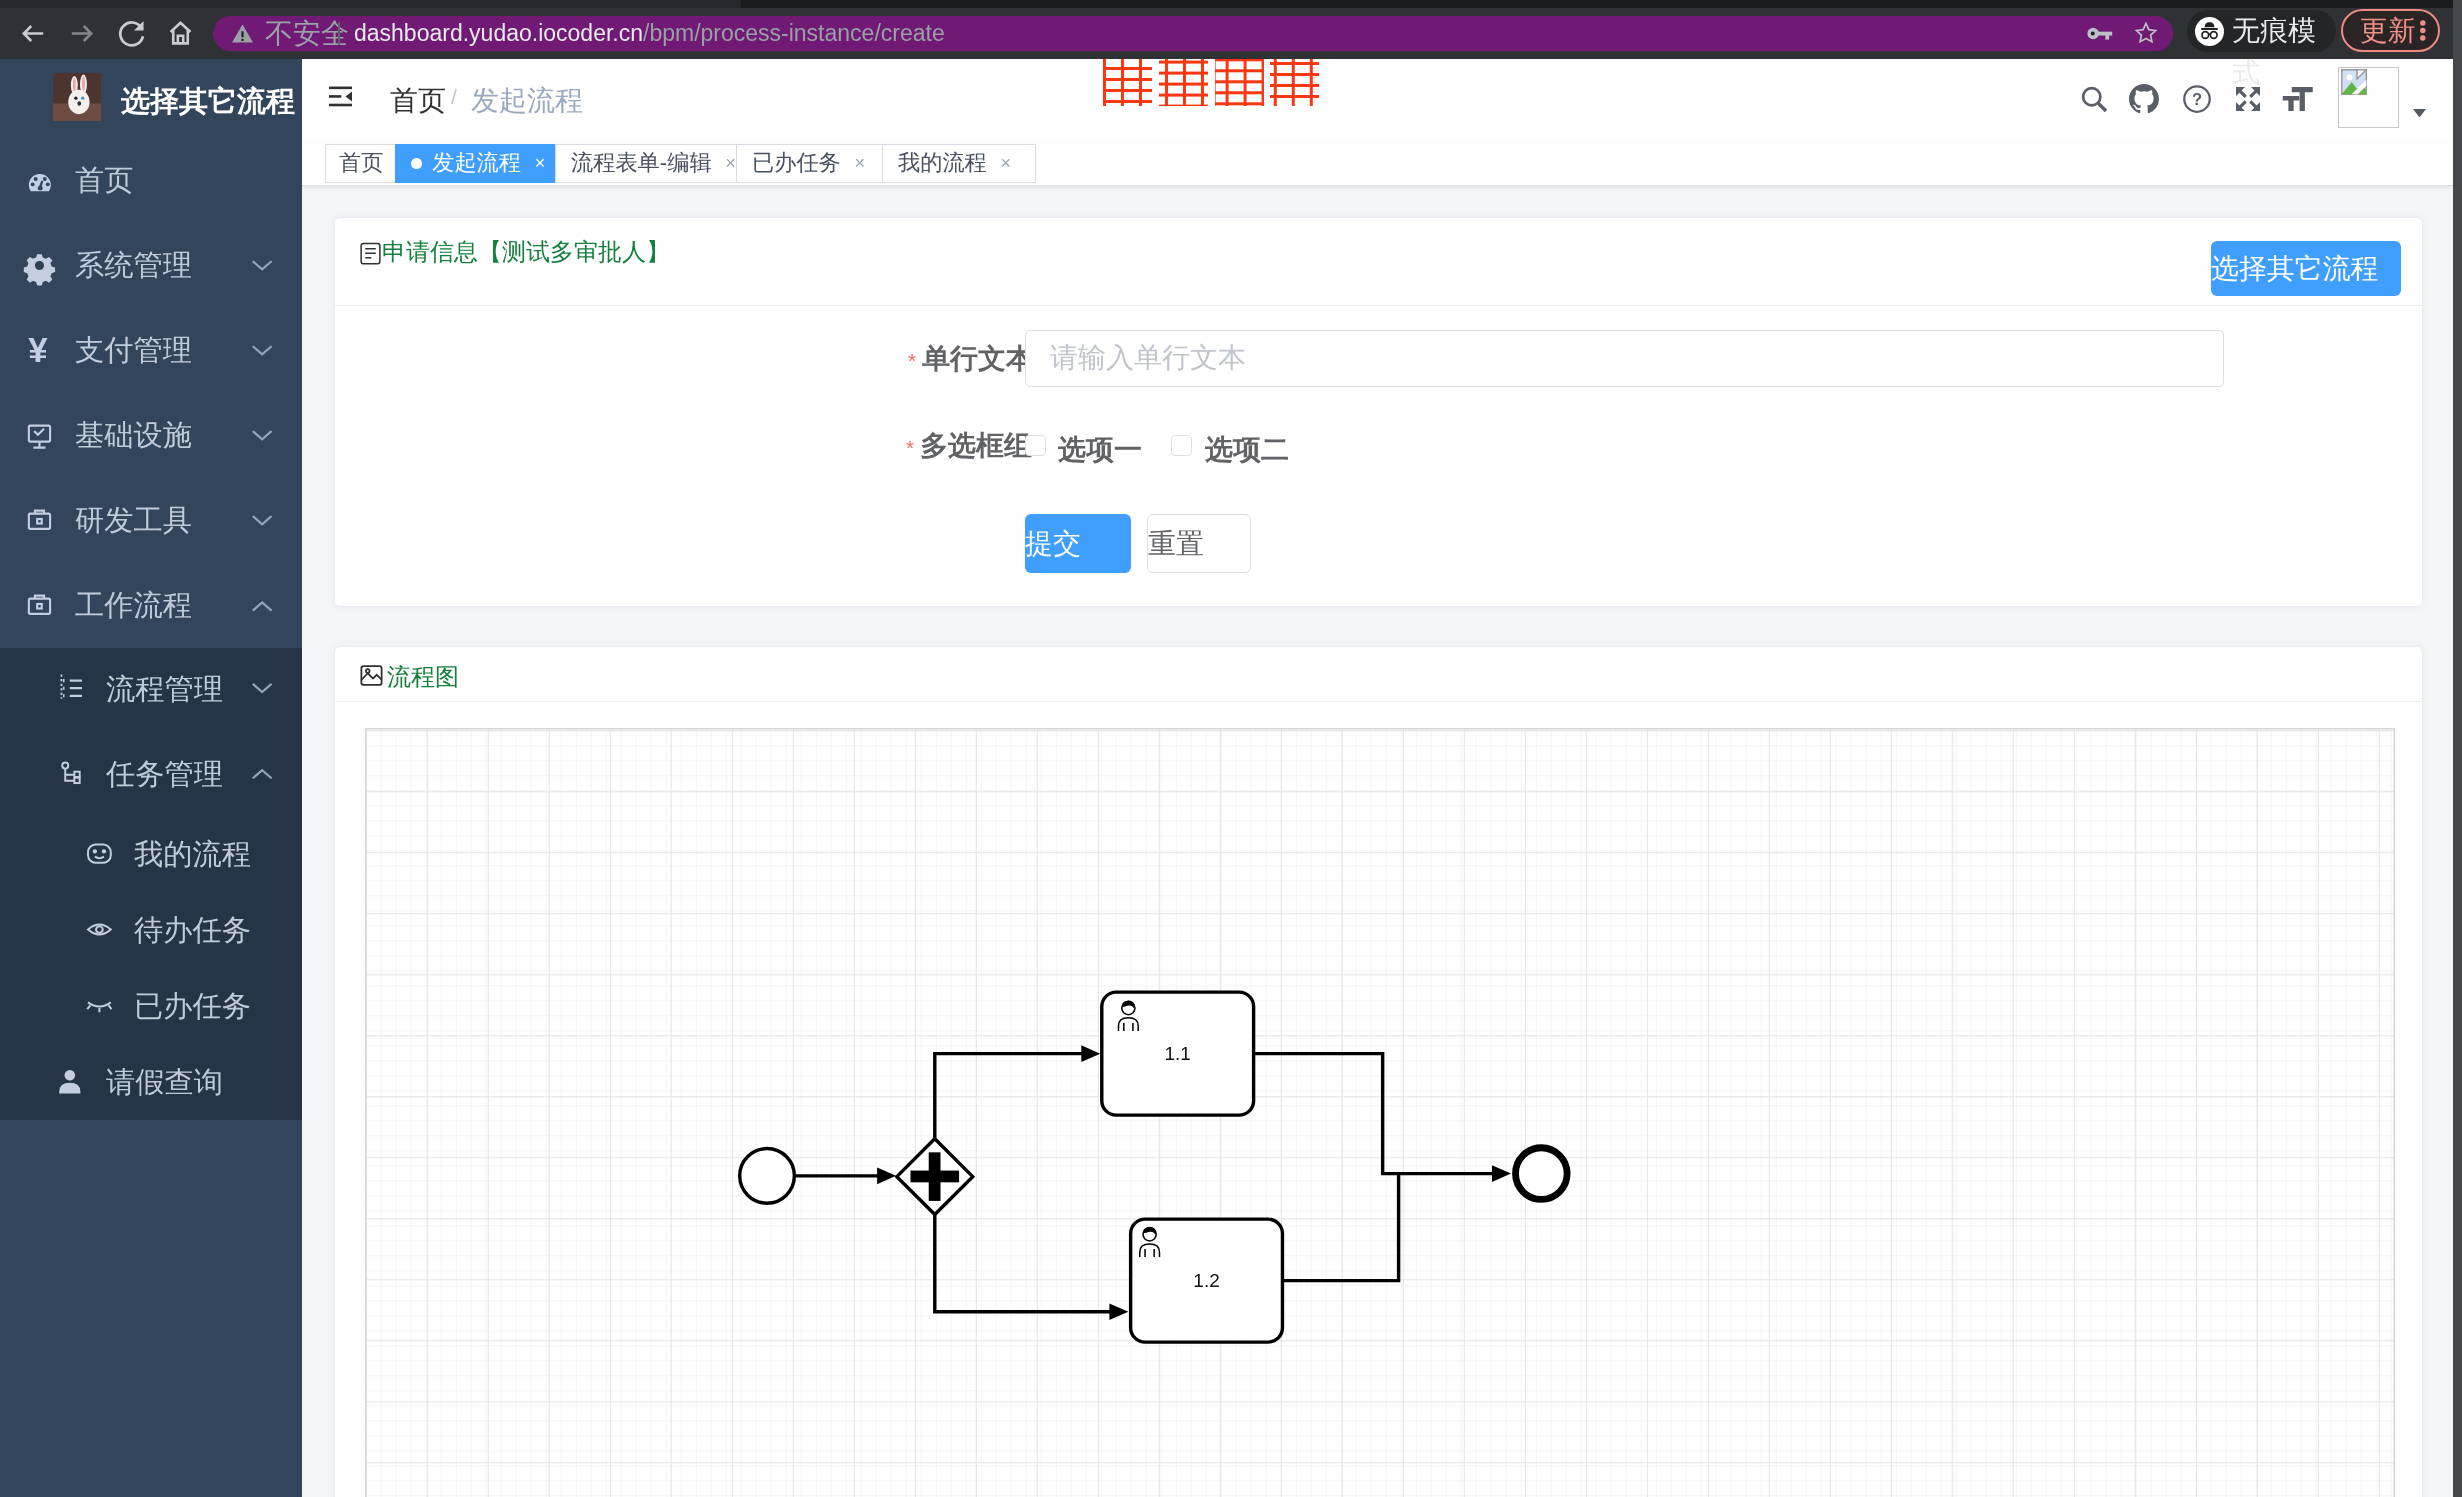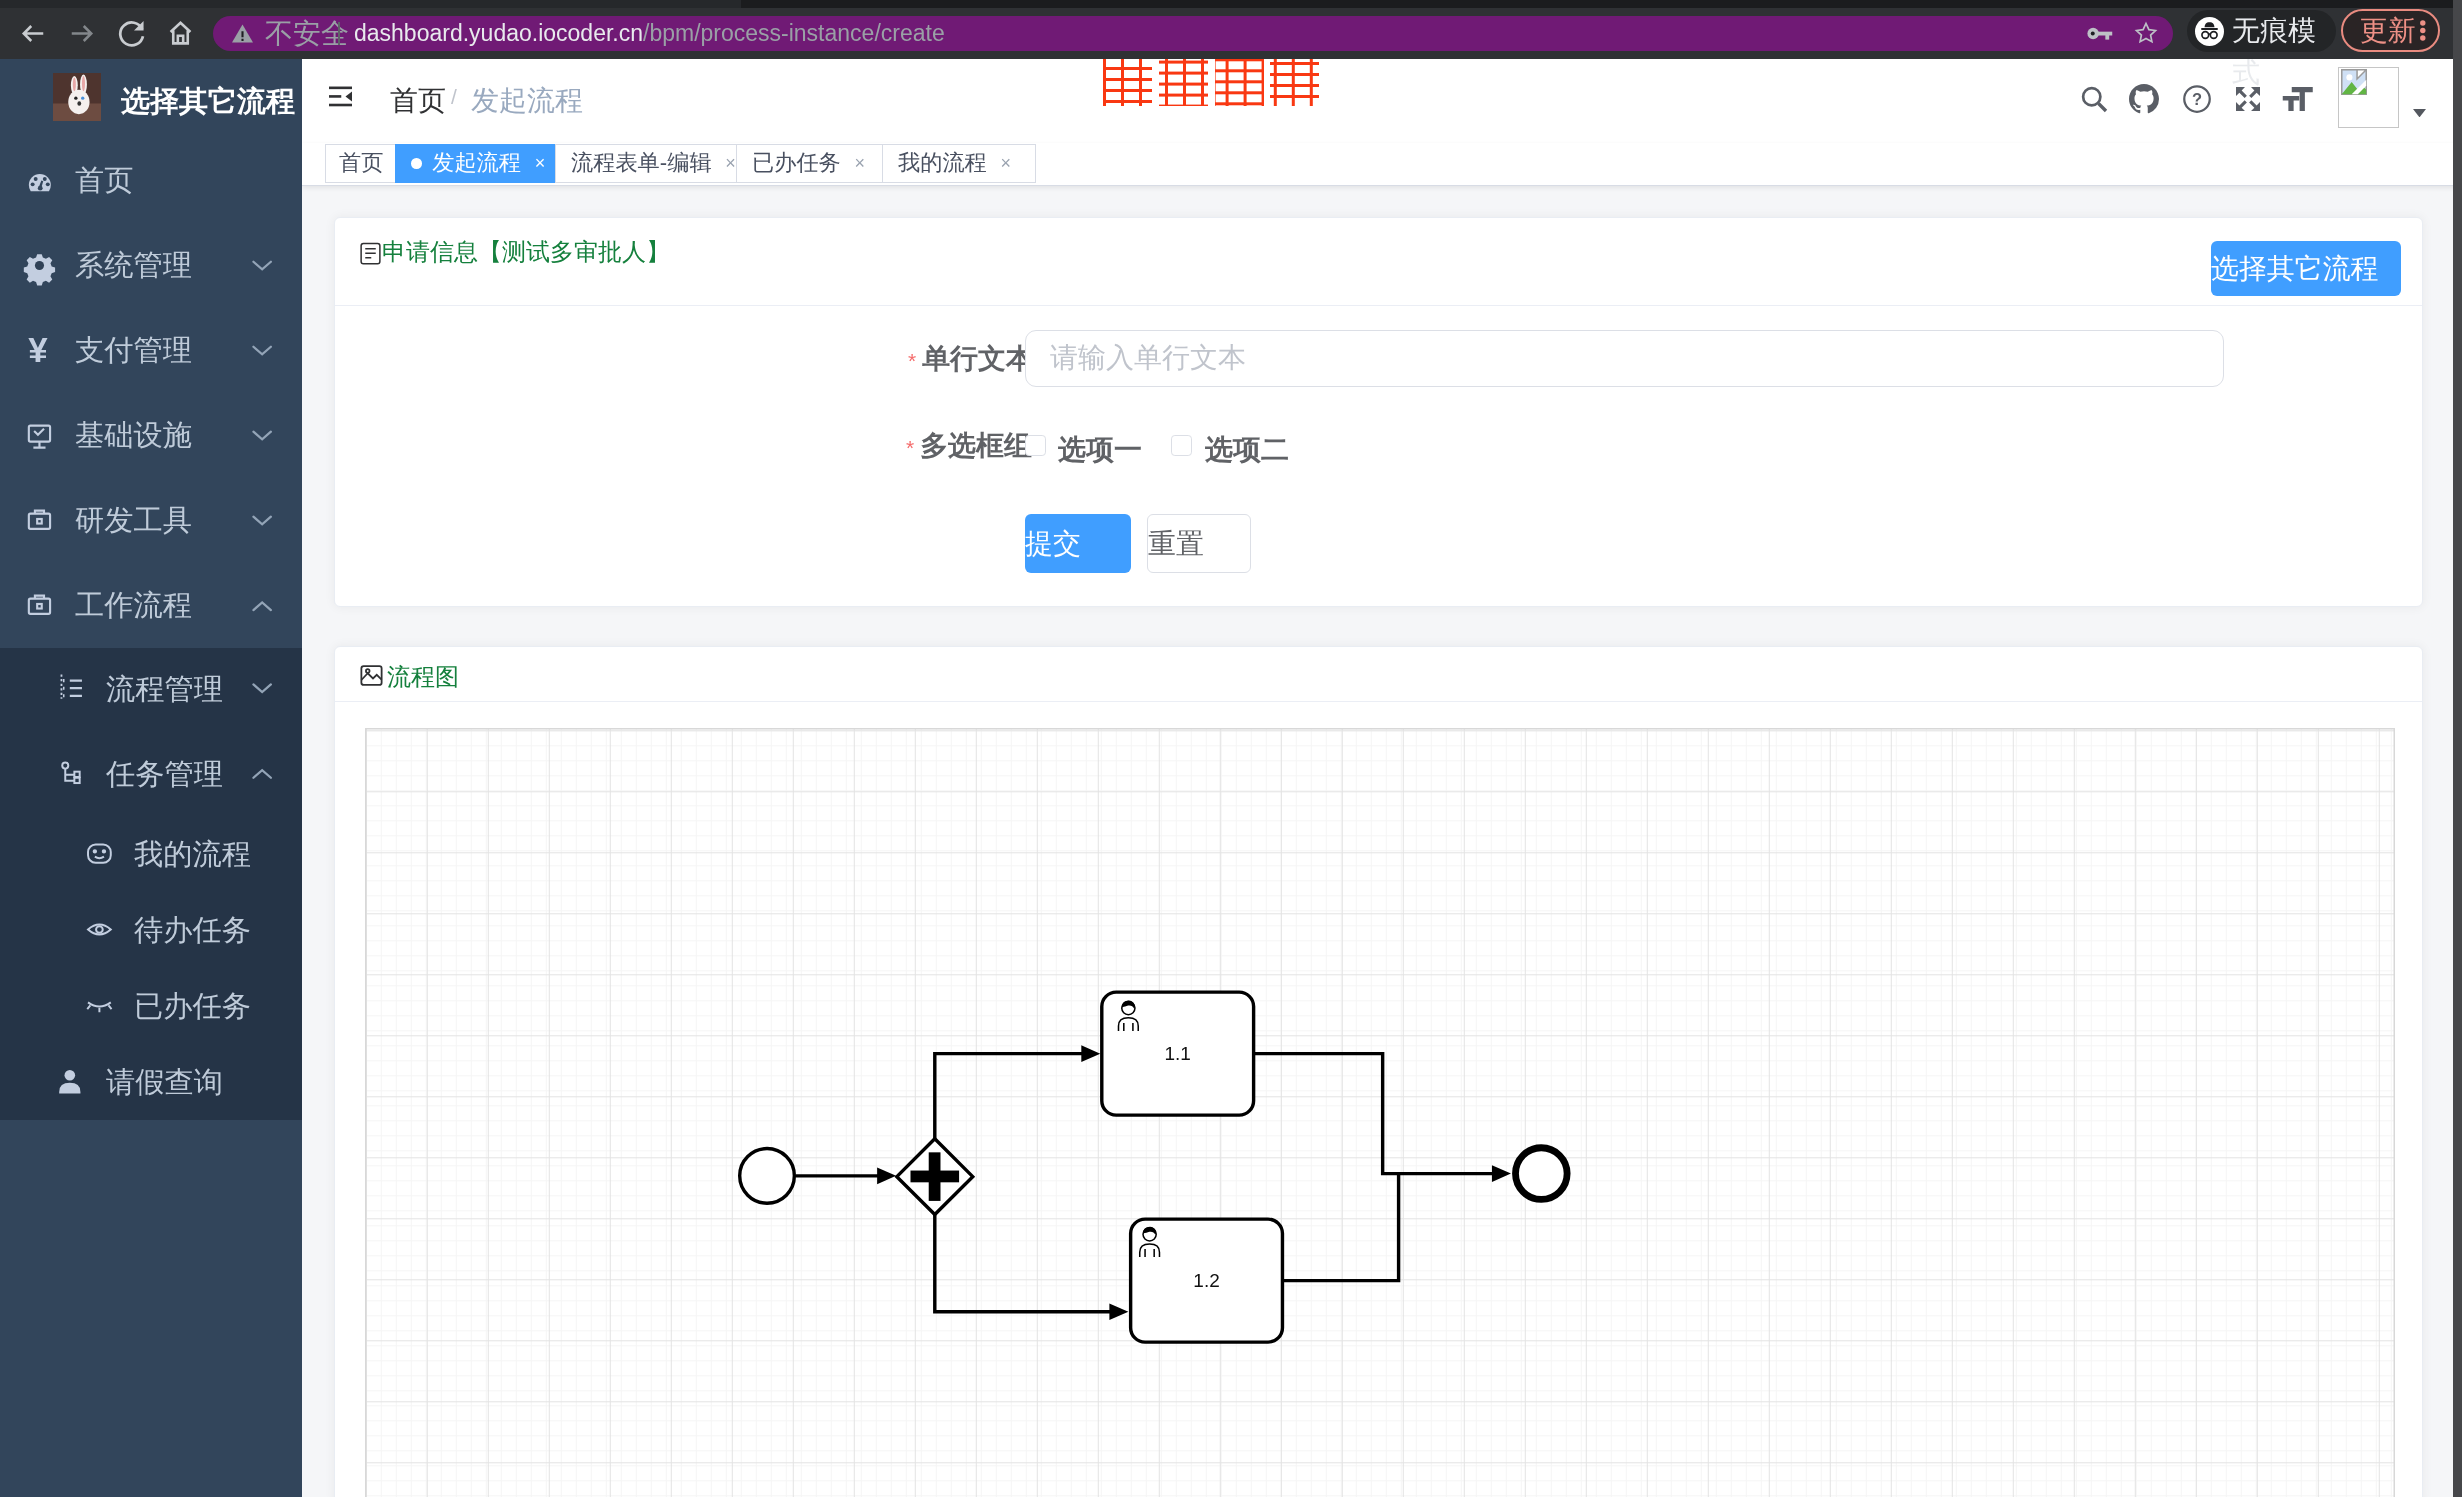--- a/index.html
+++ b/index.html
@@ -352,21 +352,21 @@
         <rect x="1.5" y="1.5" width="25" height="27" rx="3"></rect>
         <path d="M7 8.5 h14 M7 14.5 h14 M7 20.5 h8"></path>
       </svg>
     <div class="ctitle abs" style="left:47px;top:18px">申请信息【测试多审批人】</div>
     <div class="btn blue abs" style="left:1876px;top:23px;width:190px;height:55px">
         <span class="c">选择其它流程</span>
       </div>
 
     <div class="flabel" style="right:2089px;top:0"></div>
     <div class="flabel" style="left:573px;top:122px"><span class="star">*</span><span class="c">单行文本</span></div>
-    <div class="abs" style="left:690px;top:112px;width:1199px;height:57px;border:1.5px solid #dcdfe6;border-radius:11px;background:#fff">
+    <div class="abs" style="left:690px;top:112px;width:1199px;height:57px;border:1.5px solid #dcdfe6;border-radius:5px;background:#fff">
       <div class="abs" style="left:24px;top:0;height:54px;line-height:54px;font-size:28px;color:#c0c4cc">请输入单行文本</div>
     </div>
 
     <div class="flabel" style="left:571px;top:209px"><span class="star">*</span><span class="c">多选框组</span></div>
     <div class="cbox" style="left:690px;top:217px"></div>
     <div class="cblabel" style="left:723px;top:213px">选项一</div>
     <div class="cbox" style="left:836px;top:217px"></div>
     <div class="cblabel" style="left:870px;top:213px">选项二</div>
 
     <div class="btn blue abs" style="left:690px;top:296px;width:106px;height:59px">

